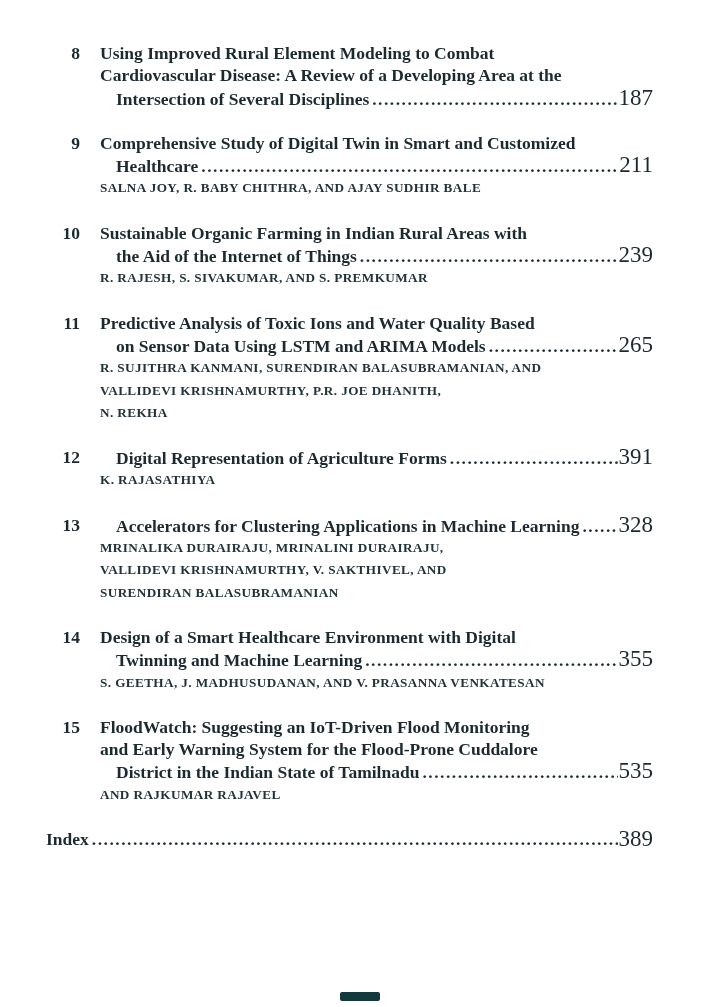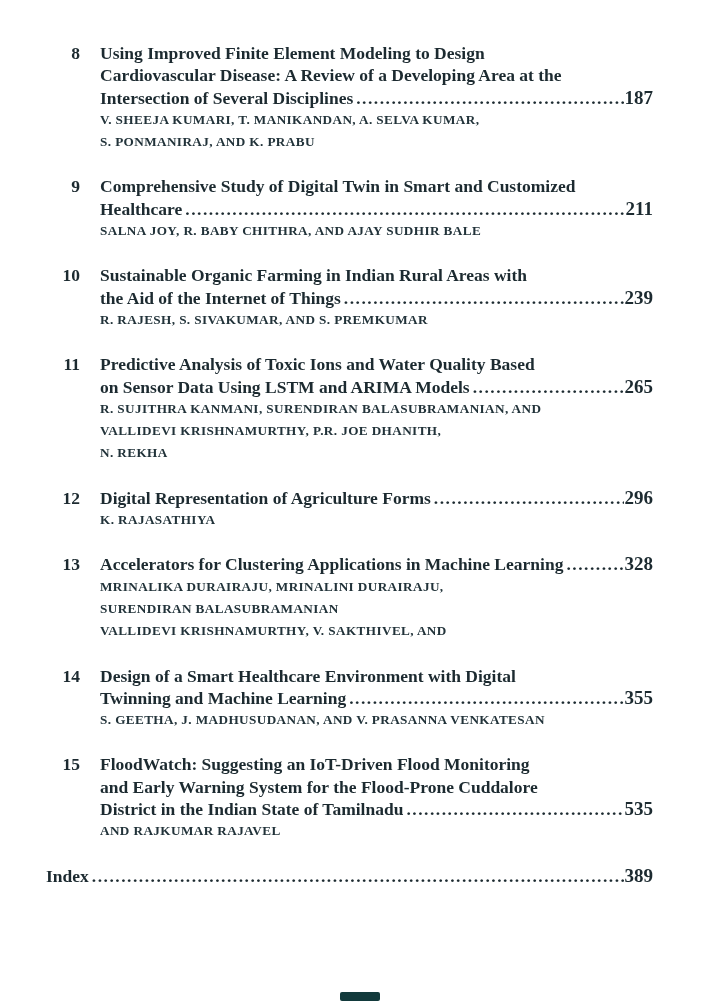--- a/index.html
+++ b/index.html
@@ -38,40 +38,41 @@
   }
   .title-line {
     font-weight: bold;
     font-size: 17.5px;
     line-height: 22.3px;
     white-space: nowrap;
   }
   .title-line.with-leader {
     display: flex;
     align-items: baseline;
+    margin-left: 16px;
   }
   .title-line.with-leader .t {
     flex: none;
   }
   .leader {
     flex: 1;
     min-width: 12px;
     overflow: hidden;
     white-space: nowrap;
     font-weight: bold;
     letter-spacing: 1.5px;
     margin: 0 1px 0 3px;
   }
   .leader::after {
     content: "........................................................................................................................................................................................................";
   }
   .page-num {
     flex: none;
-    font-weight: bold;
-    font-size: 19px;
+    font-weight: normal;
+    font-size: 23px;
   }
   .author-line {
     font-weight: bold;
     font-size: 13.2px;
     line-height: 22.3px;
     letter-spacing: 0.4px;
     white-space: nowrap;
     color: #22333a;
   }
   .index-row {
@@ -96,31 +97,27 @@
 </style>
 </head>
 <body>
 
 <div class="page">
   <div class="entries" id="entries">
   <div class="entry">
     <div class="num">8</div>
     <div class="body">
       <div class="title">
-            <div class="title-line">Using Improved Finite Element Modeling to Design</div>
+            <div class="title-line">Using Improved Rural Element Modeling to Combat</div>
             <div class="title-line">Cardiovascular Disease: A Review of a Developing Area at the</div>
             <div class="title-line with-leader">
               <span class="t">Intersection of Several Disciplines</span>
               <span class="leader"></span>
               <span class="page-num">187</span>
             </div>
-          </div>
-      <div class="authors">
-            <div class="author-line">V. SHEEJA KUMARI, T. MANIKANDAN, A. SELVA KUMAR,</div>
-            <div class="author-line">S. PONMANIRAJ, AND K. PRABU</div>
           </div>
     </div>
   </div>
 
   <div class="entry">
     <div class="num">9</div>
     <div class="body">
       <div class="title">
             <div class="title-line">Comprehensive Study of Digital Twin in Smart and Customized</div>
             <div class="title-line with-leader">
@@ -171,43 +168,43 @@
     </div>
   </div>
 
   <div class="entry">
     <div class="num">12</div>
     <div class="body">
       <div class="title">
             <div class="title-line with-leader">
               <span class="t">Digital Representation of Agriculture Forms</span>
               <span class="leader"></span>
-              <span class="page-num">296</span>
+              <span class="page-num">391</span>
             </div>
           </div>
       <div class="authors">
             <div class="author-line">K. RAJASATHIYA</div>
           </div>
     </div>
   </div>
 
   <div class="entry">
     <div class="num">13</div>
     <div class="body">
       <div class="title">
             <div class="title-line with-leader">
               <span class="t">Accelerators for Clustering Applications in Machine Learning</span>
               <span class="leader"></span>
               <span class="page-num">328</span>
             </div>
           </div>
       <div class="authors">
             <div class="author-line">MRINALIKA DURAIRAJU, MRINALINI DURAIRAJU,</div>
+            <div class="author-line">VALLIDEVI KRISHNAMURTHY, V. SAKTHIVEL, AND</div>
             <div class="author-line">SURENDIRAN BALASUBRAMANIAN</div>
-            <div class="author-line">VALLIDEVI KRISHNAMURTHY, V. SAKTHIVEL, AND</div>
           </div>
     </div>
   </div>
 
   <div class="entry">
     <div class="num">14</div>
     <div class="body">
       <div class="title">
             <div class="title-line">Design of a Smart Healthcare Environment with Digital</div>
             <div class="title-line with-leader">

